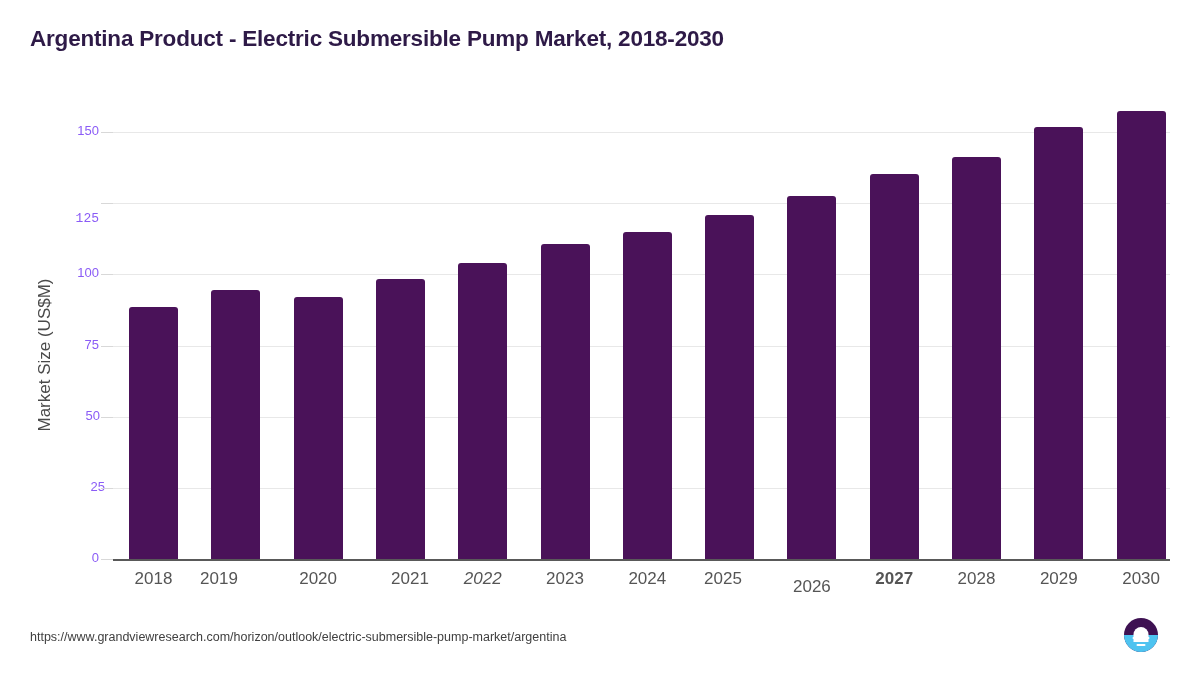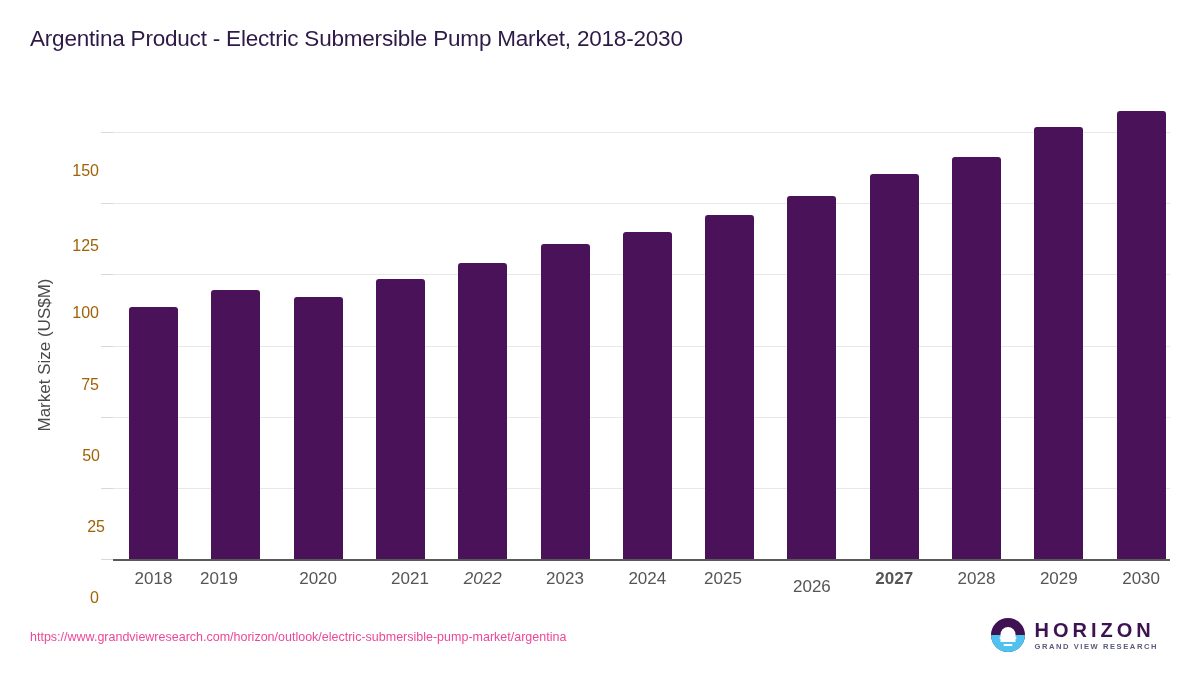--- a/index.html
+++ b/index.html
@@ -15,21 +15,21 @@
     background: #ffffff;
     border-radius: 10px;
     overflow: hidden;
   }
 
   
   #chart-title {
     position: absolute;
     left: 30px; top: 26px;
     font-size: 22.5px;
-    font-weight: normal;
+    font-weight: bold;
     letter-spacing: -0.2px;
     color: #2E1A47;
     white-space: nowrap;
   }
 
   
   #y-axis-title {
     position: absolute;
     left: -155px;
     top: 345px;
@@ -61,24 +61,23 @@
     left: 113px;
     top: 559px;
     width: 1057px;
     height: 1.6px;
     background: #595959;
   }
   .ytick {
     position: absolute;
     width: 72px;
     text-align: right;
-    font-size: 16px;
-    color: #a16207;
+    font-size: 13px;
+    color: #8b5cf6;
     line-height: 1;
-    margin-top: 39px;
   }
   .ystub {
     position: absolute;
     width: 12px; height: 1px;
     background: #d8d8d8;
   }
 
   
   .bar {
     position: absolute;
@@ -95,21 +94,21 @@
     font-size: 17px;
     color: #555555;
     line-height: 1;
   }
 
   
   #source-url {
     position: absolute;
     left: 30px; top: 630px;
     font-size: 12.5px;
-    color: #ec4899;
+    color: #404040;
     white-space: nowrap;
   }
   #logo {
     position: absolute;
     right: 42px; top: 618px;
     display: flex;
     align-items: center;
     gap: 9px;
   }
   #logo-mark {
@@ -173,21 +172,21 @@
       <div class="ytick" style="left: 27px; top: 551px;">0</div>
       <div class="ystub" style="left: 101px; top: 559px;"></div>
       <div class="ytick" style="left: 33px; top: 479.833px;">25</div>
       <div class="ystub" style="left: 101px; top: 487.833px;"></div>
       <div class="ytick" style="left: 28px; top: 408.667px;">50</div>
       <div class="ystub" style="left: 101px; top: 416.667px;"></div>
       <div class="ytick" style="left: 27px; top: 337.5px;">75</div>
       <div class="ystub" style="left: 101px; top: 345.5px;"></div>
       <div class="ytick" style="left: 27px; top: 266.333px;">100</div>
       <div class="ystub" style="left: 101px; top: 274.333px;"></div>
-      <div class="ytick" style="left: 27px; top: 199px;">125</div>
+      <div class="ytick" style="left: 27px; top: 212px; font-family: Liberation Mono, monospace;">125</div>
       <div class="ystub" style="left: 101px; top: 203.167px;"></div>
       <div class="ytick" style="left: 27px; top: 124px;">150</div>
       <div class="ystub" style="left: 101px; top: 132px;"></div>
     </div>
 
   <div id="plot">
     <div id="gridlines">
         <div class="gridline" style="top: 355.833px;"></div>
         <div class="gridline" style="top: 284.667px;"></div>
         <div class="gridline" style="top: 213.5px;"></div>
@@ -233,19 +232,15 @@
   <div id="source-url">https://www.grandviewresearch.com/horizon/outlook/electric-submersible-pump-market/argentina</div>
 
   <div id="logo">
     <div id="logo-mark">
       <div class="sea"></div>
       <div class="dome"></div>
       <div class="ray ray1"></div>
       <div class="ray ray2"></div>
       <div class="ray ray3"></div>
     </div>
-    <div id="logo-text">
-      <div id="logo-word">HORIZON</div>
-      <div id="logo-tagline">GRAND VIEW RESEARCH</div>
-    </div>
   </div>
 
 </div>
 
 </body></html>

